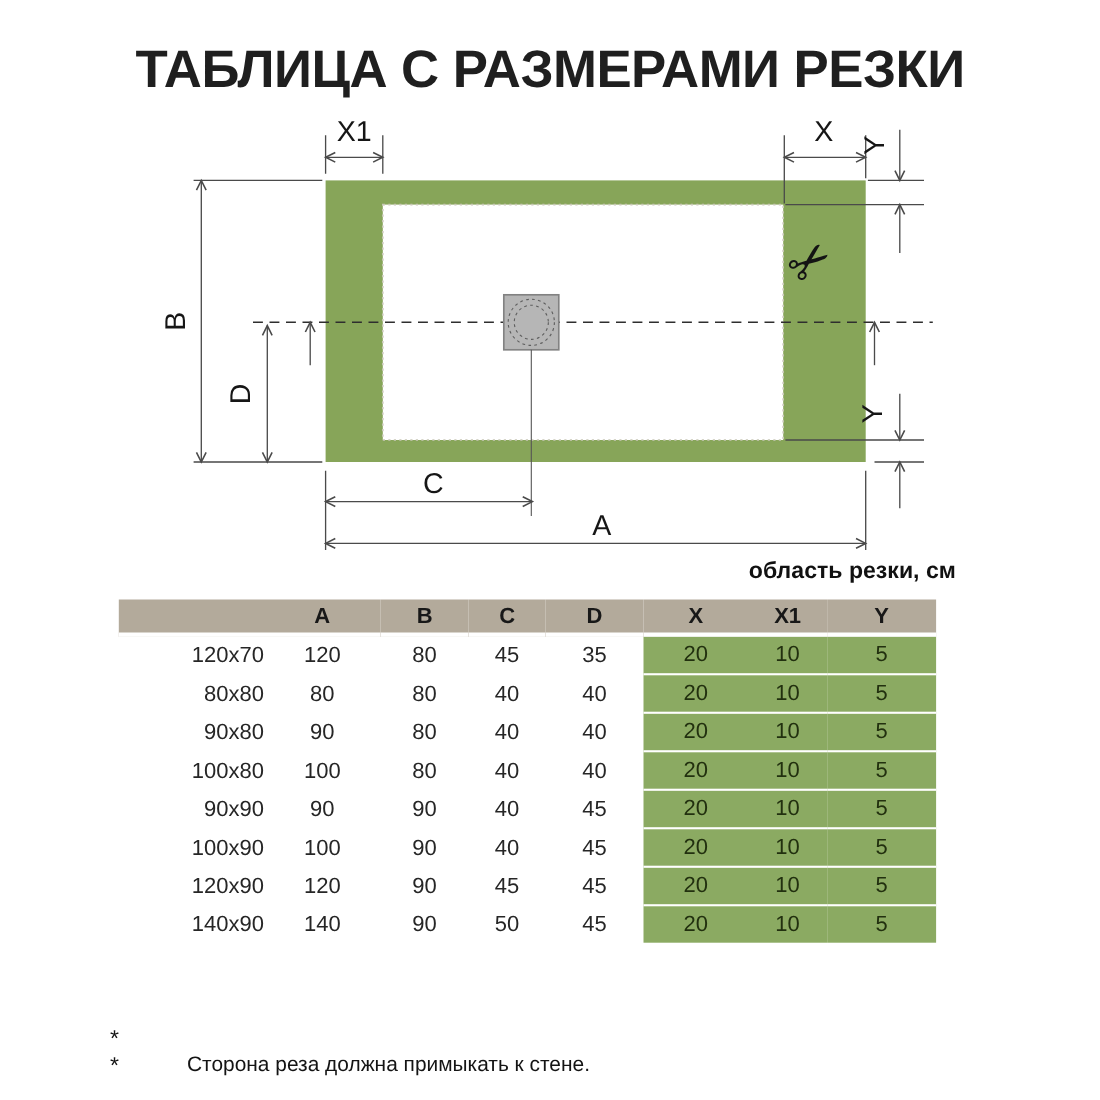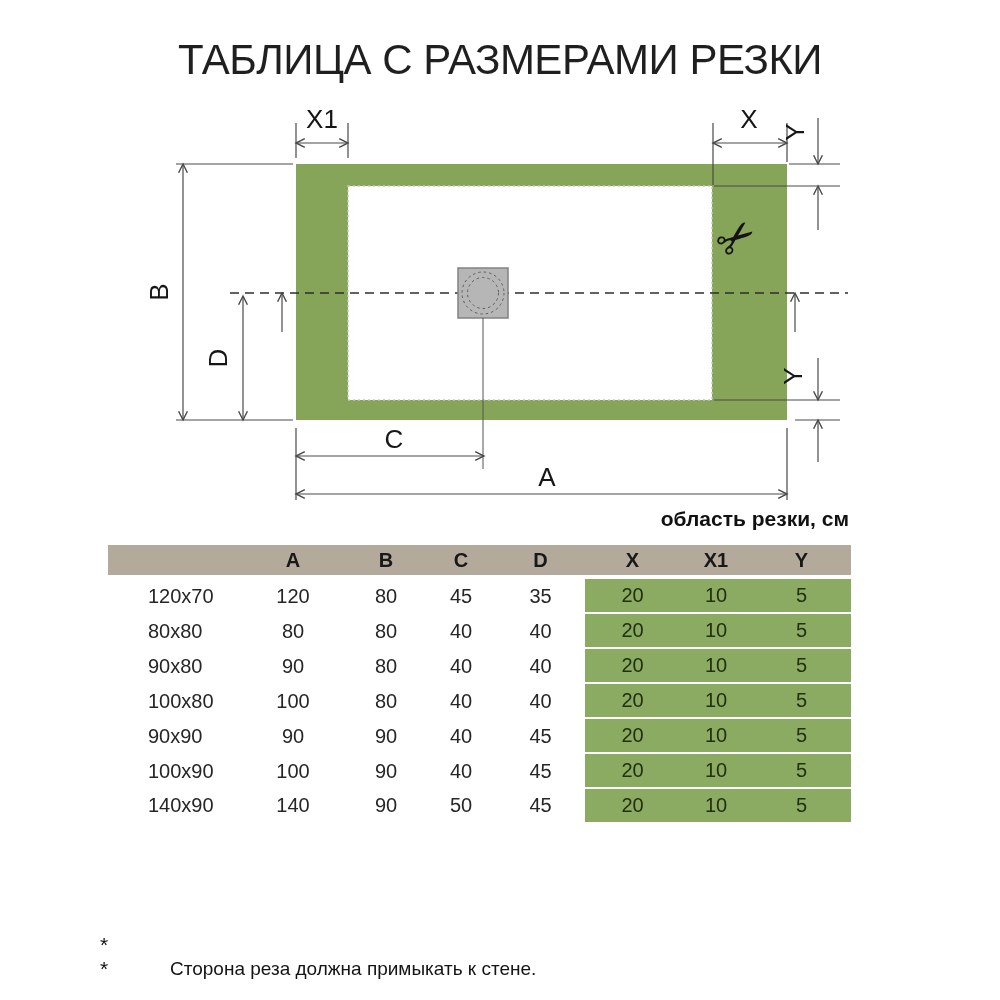--- a/index.html
+++ b/index.html
@@ -1,51 +1,51 @@
 <!DOCTYPE html>
 <html style="--tray: #87A559; --drainfill: #B6B6B6; --drainbrd: #828282; --dim: #4A4A4A; --hdr: #B3AA9B; --green: #8BAA62;"><head>
 <meta charset="utf-8">
 <style>
   html,body{margin:0;padding:0;background:#fff;}
   .page{position:relative;width:1000px;height:1000px;background:#fff;overflow:hidden;
         font-family:"Liberation Sans",sans-serif;color:#1c1c1c;}
 
   .title{position:absolute;top:36px;left:0;width:1000px;text-align:center;
-         font-size:42px;font-weight:normal;letter-spacing:-0.5px;color:#1f1f1f;}
+         font-size:48px;font-weight:bold;letter-spacing:-0.5px;color:#1f1f1f;}
 
   
   .diagram{position:absolute;top:90px;left:0;width:1000px;height:420px;}
 
   .tray{fill:var(--tray,#87A559);}
   .inner{fill:#ffffff;stroke:#c9c8b8;stroke-width:1.5;stroke-dasharray:2 3;}
   .centerline{stroke:#2e2e2e;stroke-width:1.4;stroke-dasharray:9 6;fill:none;}
   .drain-sq{fill:var(--drainfill,#B6B6B6);stroke:var(--drainbrd,#828282);stroke-width:1.5;}
   .drain-circ{fill:none;stroke:#5d5d5d;stroke-width:1;stroke-dasharray:2.5 3;}
   .leader{stroke:#555;stroke-width:1;fill:none;}
   .dim{stroke:var(--dim,#4A4A4A);stroke-width:1.2;fill:none;}
   .dimtxt{font-family:"Liberation Sans",sans-serif;font-size:26px;fill:#161616;}
   .scis{font-size:46px;fill:#141414;}
 
-  .area-label{position:absolute;top:507px;left:504px;width:345px;text-align:right;
+  .area-label{position:absolute;top:507px;left:524px;width:345px;text-align:right;
               font-size:21px;font-weight:bold;color:#111;}
 
   table.sizes{position:absolute;top:545px;left:108px;border-collapse:separate;border-spacing:0;
               table-layout:fixed;width:743px;font-size:20px;color:#262626;}
   table.sizes col.c-size{width:132px;}
   table.sizes col.c-a{width:106px;}
   table.sizes col.c-b{width:80px;}
   table.sizes col.c-c{width:70px;}
   table.sizes col.c-d{width:89px;}
   table.sizes col.c-x{width:95px;}
   table.sizes col.c-x1{width:72px;}
   table.sizes col.c-y{width:99px;}
   table.sizes th{background:var(--hdr,#B3AA9B);height:30px;font-weight:bold;font-size:20px;
                  text-align:center;padding:0;border-bottom:4px solid #fff;color:#181818;}
   table.sizes td{height:33px;text-align:center;padding:0;white-space:nowrap;}
-  table.sizes td.size-cell{text-align:left;padding-left:40px;}
+  table.sizes td.size-cell{text-align:right;padding-left:40px;}
   table.sizes td.hl{background:var(--green,#8BAA62);border-bottom:2px solid #fff;color:#22300f;}
   table.sizes td.hl.last{border-bottom:none;}
 
   .footnotes{position:absolute;top:933px;left:100px;width:860px;font-size:19px;color:#141414;}
   .footnote{display:flex;line-height:24px;}
   .footnote .marker{width:70px;flex:0 0 70px;font-size:21px;}
 </style>
 </head>
 <body>
 
@@ -206,20 +206,30 @@
           <td class="size-cell">100x90</td>
           <td>100</td>
           <td>90</td>
           <td>40</td>
           <td>45</td>
           <td class="hl">20</td>
           <td class="hl">10</td>
           <td class="hl">5</td>
         </tr>
         <tr>
+          <td class="size-cell">120x90</td>
+          <td>120</td>
+          <td>90</td>
+          <td>45</td>
+          <td>45</td>
+          <td class="hl">20</td>
+          <td class="hl">10</td>
+          <td class="hl">5</td>
+        </tr>
+        <tr>
           <td class="size-cell">140x90</td>
           <td>140</td>
           <td>90</td>
           <td>50</td>
           <td>45</td>
           <td class="hl last">20</td>
           <td class="hl last">10</td>
           <td class="hl last">5</td>
         </tr>
       </tbody>

